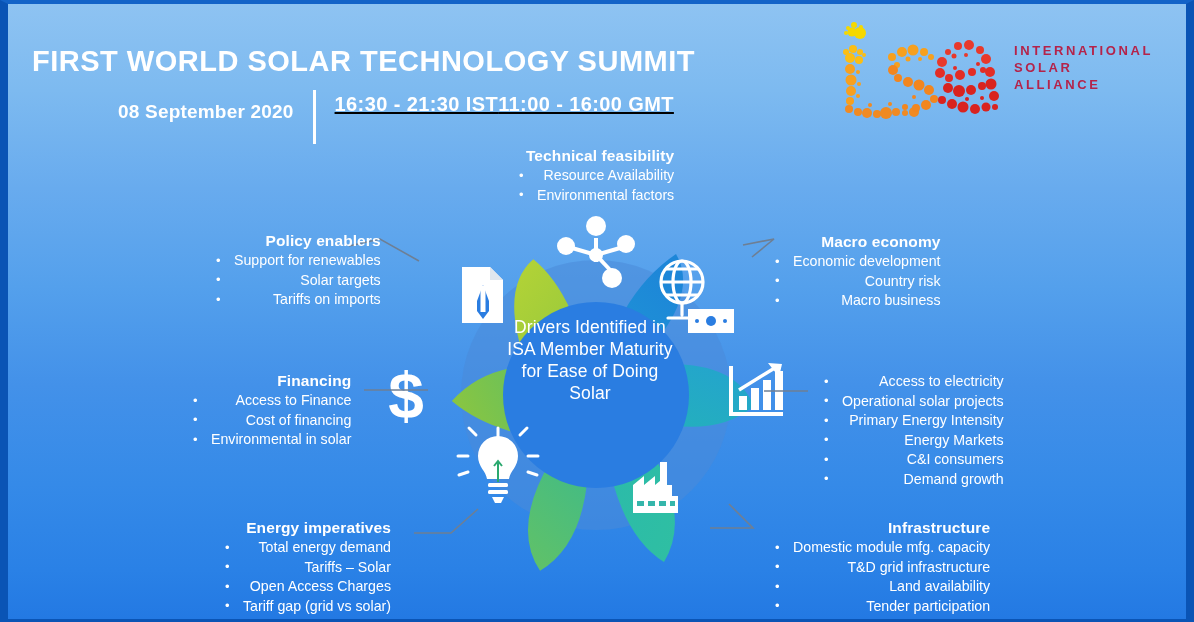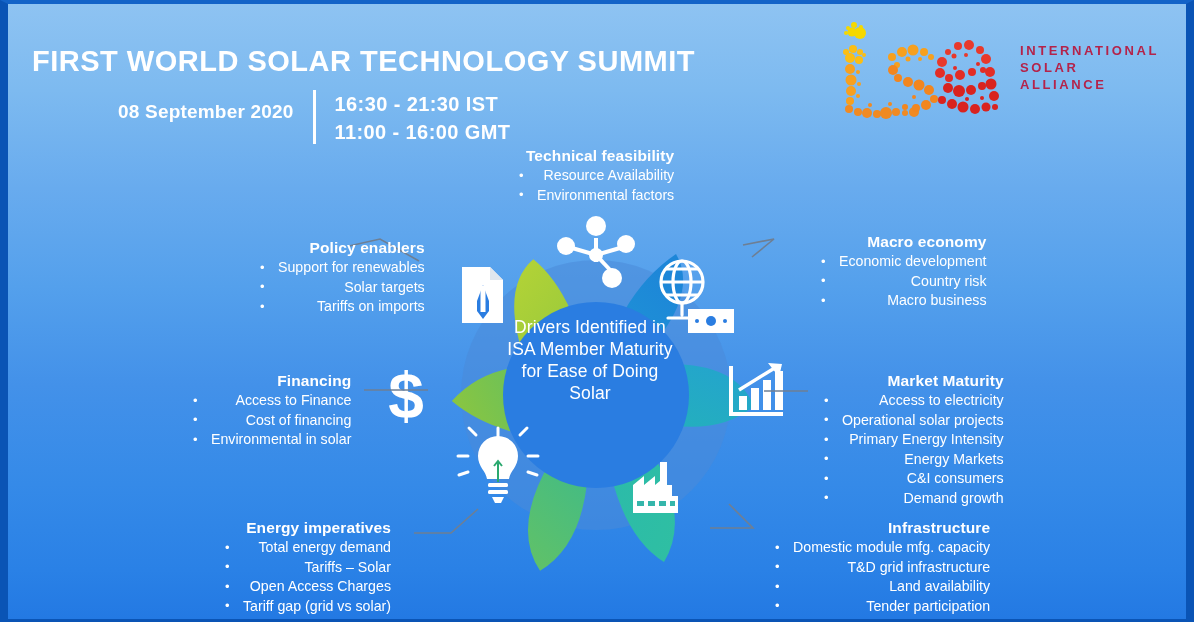--- a/index.html
+++ b/index.html
@@ -69,21 +69,22 @@
   }
   .divider {
     width: 3px;
     height: 54px;
     background: #ffffff;
     margin: 0 19px;
     flex: none;
   }
   .times {
     display: flex;
-    flex-direction: column;
+    flex-direction: row;
+    text-decoration: underline;
   }
   .times span {
     font-size: 20px;
     color: #ffffff;
     font-weight: bold;
     line-height: 28px;
     letter-spacing: 0.4px;
     white-space: nowrap;
   }
 
@@ -95,21 +96,21 @@
     width: 320px;
     height: 118px;
   }
   .logo-mark {
     position: absolute;
     left: 0; top: 0;
     width: 190px; height: 118px;
   }
   .logo-text {
     position: absolute;
-    left: 190px;
+    left: 184px;
     top: 30px;
     color: #b4234a;
     font-size: 13px;
     font-weight: bold;
     letter-spacing: 2.6px;
     line-height: 17px;
   }
 
   
   .wheel {
@@ -160,22 +161,22 @@
   .callout li:before {
     content: "\2022";
     position: absolute;
     left: 8px;
     top: -0.5px;
     font-size: 13px;
   }
   .callout.right h3 { margin-left: 0px; }
 
   .c-technical { left: 503px; top: 143px; }
-  .c-policy    { left: 200px; top: 235px; margin-left: 44px; }
-  .c-macro     { left: 759px; top: 229px; margin-left: 46px; }
+  .c-policy    { left: 200px; top: 228px; }
+  .c-macro     { left: 759px; top: 229px; }
   .c-financing { left: 177px; top: 368px; }
   .c-market    { left: 808px; top: 368px; }
   .c-energy    { left: 209px; top: 515px; }
   .c-infra     { left: 759px; top: 515px; }
 
   .leader { position: absolute; pointer-events: none; }
 </style>
 </head>
 <body>
 
@@ -466,21 +467,20 @@
   <div class="callout c-financing">
     <h3>Financing</h3>
     <ul>
       <li>Access to Finance</li>
       <li>Cost of financing</li>
       <li>Environmental in solar</li>
     </ul>
   </div>
 
   <div class="callout c-market right">
-    <h3>Market Maturity</h3>
     <ul>
       <li>Access to electricity</li>
       <li>Operational solar projects</li>
       <li>Primary Energy Intensity</li>
       <li>Energy Markets</li>
       <li>C&amp;I consumers</li>
       <li>Demand growth</li>
     </ul>
   </div>
 

